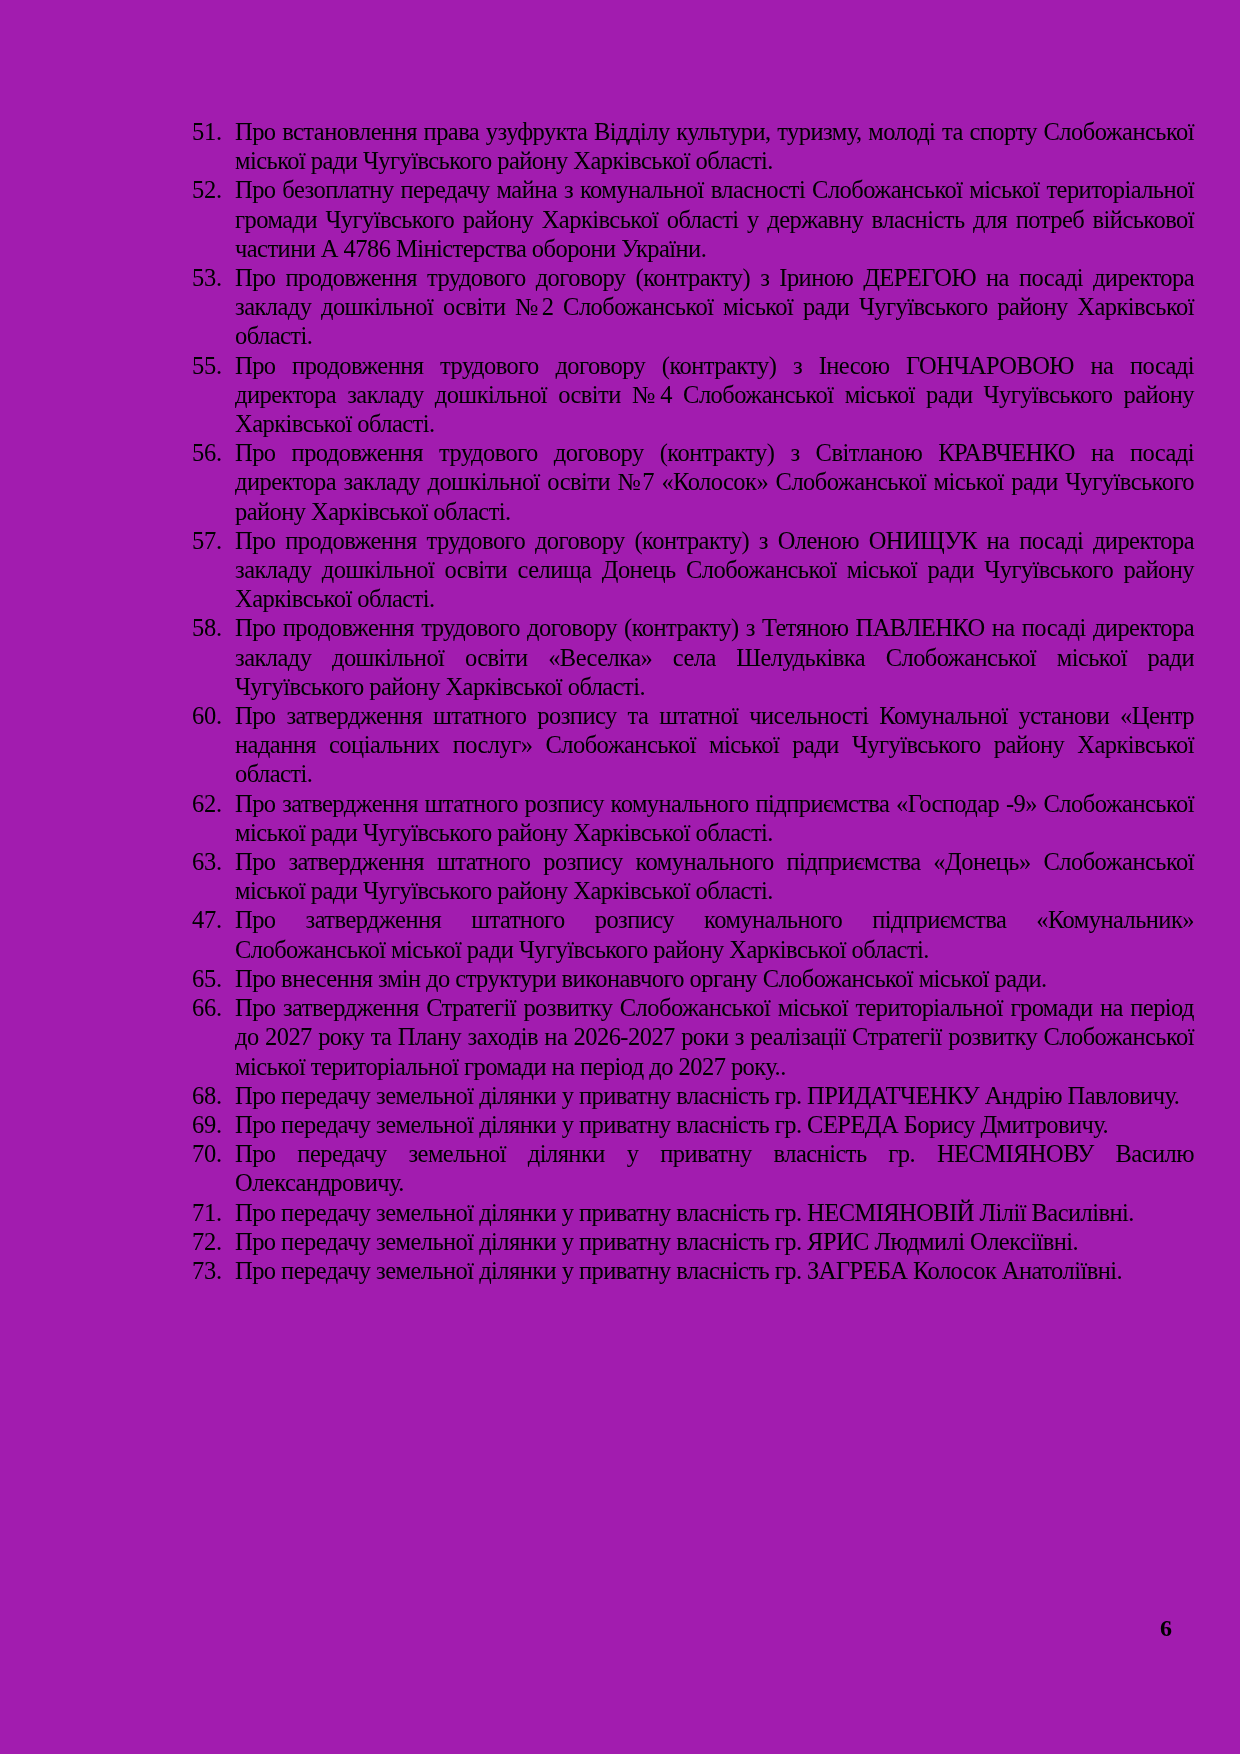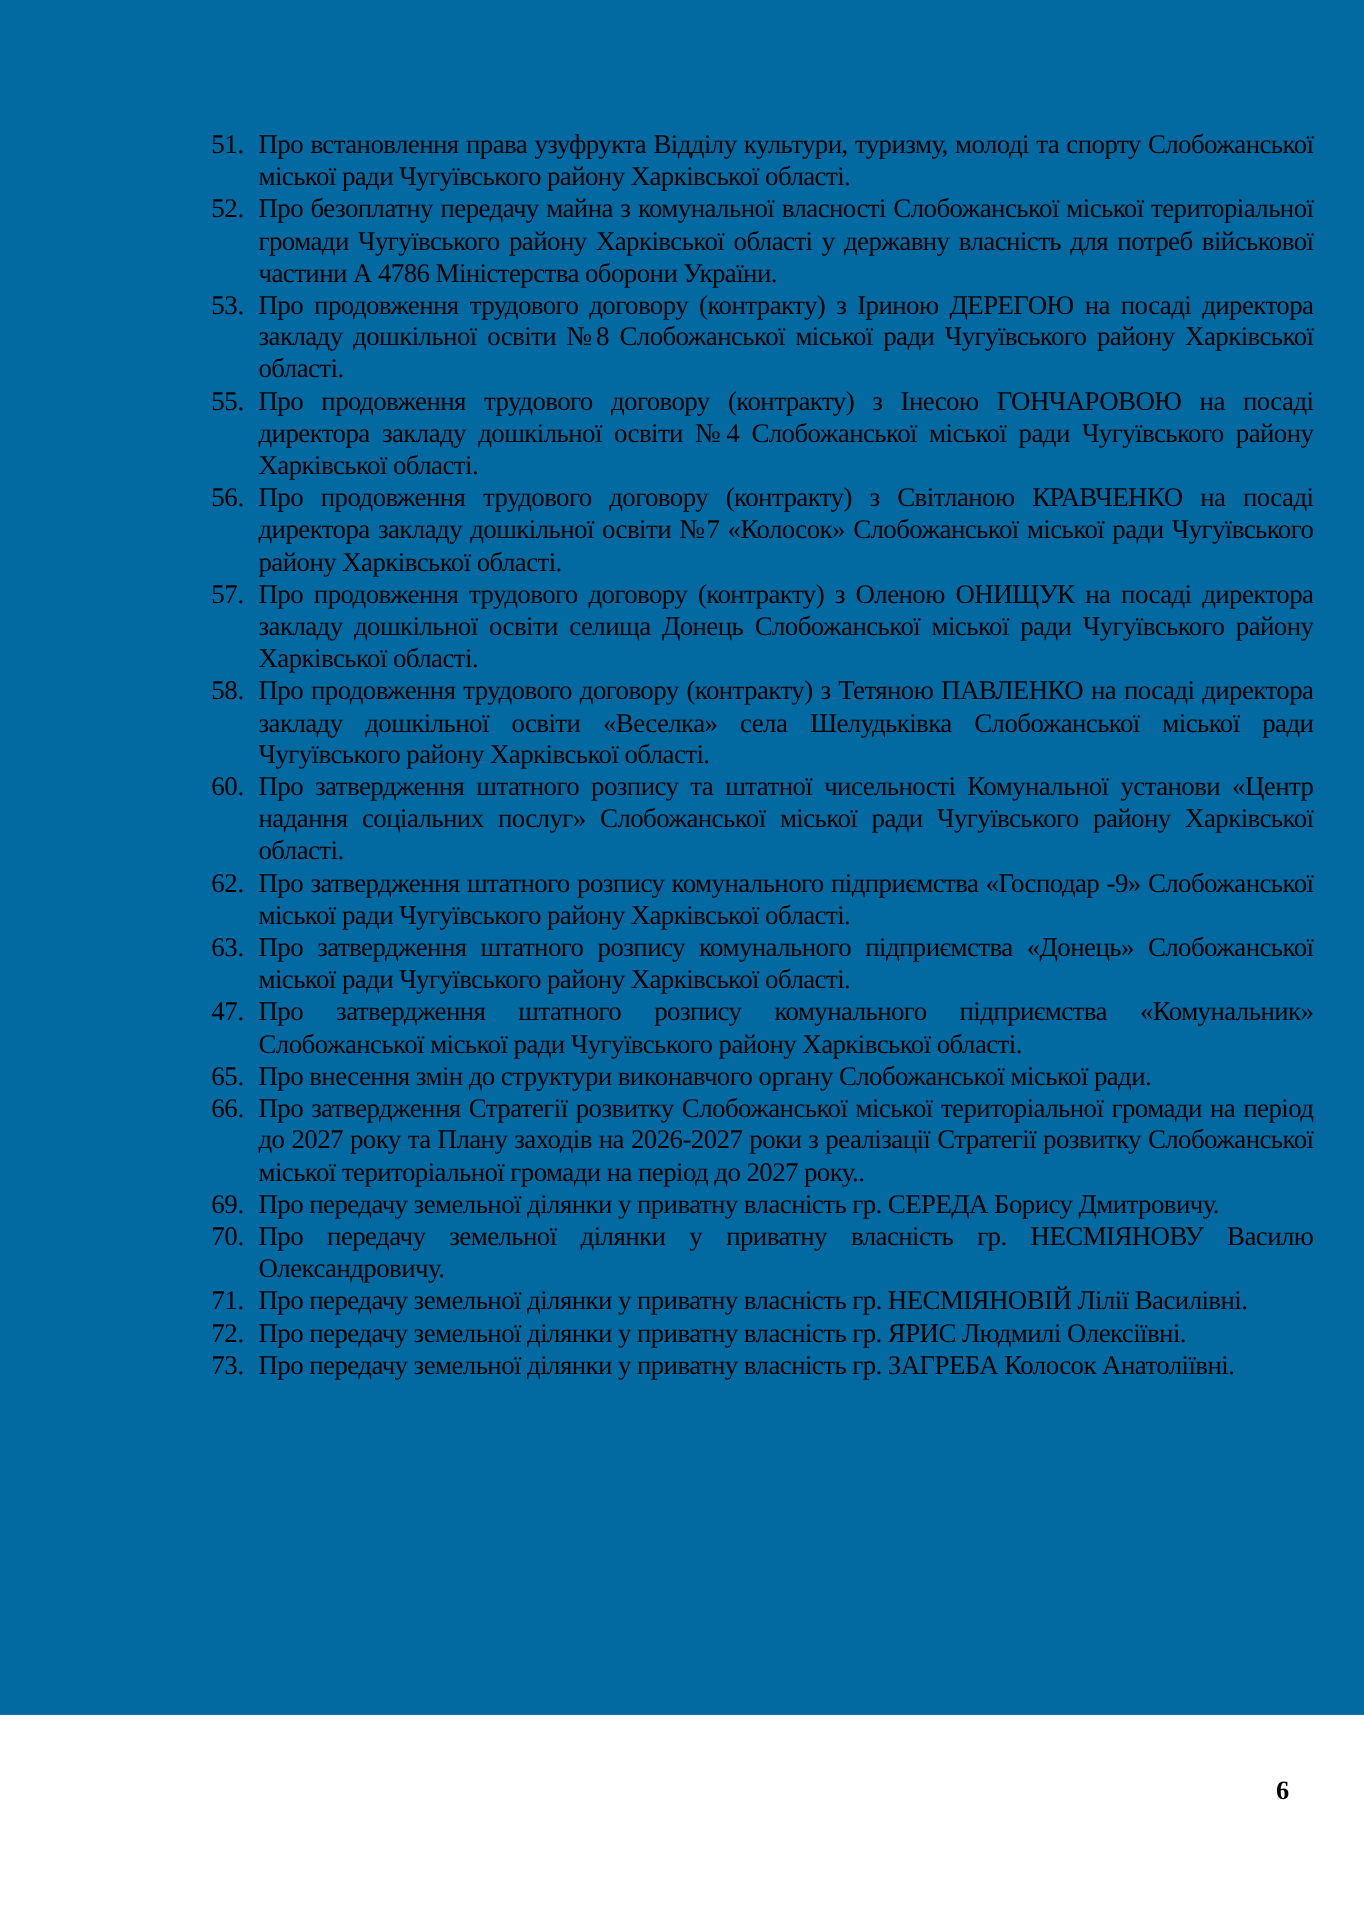--- a/index.html
+++ b/index.html
@@ -13,22 +13,22 @@
       position: relative;
       overflow: hidden;
       color: #000000;
       font-family: "Liberation Serif", "DejaVu Serif", serif;
     }
     .page {
       position: absolute;
       left: 0;
       top: 0;
       width: 1240px;
-      height: 1559px;
-      background: #0369a1;
+      height: 1754px;
+      background: #a21caf;
     }
     .agenda-list {
       position: absolute;
       left: 190px;
       top: 117px;
       width: 1004px;
       margin: 0;
       padding: 0;
       list-style: none;
     }
@@ -69,21 +69,21 @@
     <li class="agenda-item">
         <span class="num">51.</span>
         <span class="txt">Про  встановлення права узуфрукта Відділу культури, туризму, молоді та спорту Слобожанської міської ради Чугуївського району Харківської області.</span>
       </li>
     <li class="agenda-item">
         <span class="num">52.</span>
         <span class="txt">Про безоплатну передачу  майна з комунальної власності Слобожанської міської територіальної громади Чугуївського району Харківської області у державну власність для потреб військової частини А 4786  Міністерства оборони України.</span>
       </li>
     <li class="agenda-item">
         <span class="num">53.</span>
-        <span class="txt">Про продовження  трудового договору (контракту) з Іриною  ДЕРЕГОЮ  на посаді директора закладу дошкільної освіти №8 Слобожанської міської ради Чугуївського району Харківської області.</span>
+        <span class="txt">Про продовження  трудового договору (контракту) з Іриною  ДЕРЕГОЮ  на посаді директора закладу дошкільної освіти №2 Слобожанської міської ради Чугуївського району Харківської області.</span>
       </li>
     <li class="agenda-item">
         <span class="num">55.</span>
         <span class="txt">Про продовження  трудового договору (контракту)  з Інесою ГОНЧАРОВОЮ  на посаді директора закладу дошкільної освіти №4 Слобожанської міської ради Чугуївського району Харківської області.</span>
       </li>
     <li class="agenda-item">
         <span class="num">56.</span>
         <span class="txt">Про продовження трудового договору (контракту)  з Світланою КРАВЧЕНКО  на посаді директора закладу дошкільної освіти №7 «Колосок»  Слобожанської міської ради Чугуївського району Харківської області.</span>
       </li>
     <li class="agenda-item">
@@ -112,20 +112,24 @@
       </li>
     <li class="agenda-item">
         <span class="num">65.</span>
         <span class="txt">Про внесення змін до структури виконавчого органу  Слобожанської міської ради.</span>
       </li>
     <li class="agenda-item">
         <span class="num">66.</span>
         <span class="txt">Про затвердження Стратегії розвитку Слобожанської міської територіальної громади на період до 2027 року та Плану заходів на 2026-2027 роки з реалізації Стратегії розвитку Слобожанської міської територіальної громади на період до 2027 року..</span>
       </li>
     <li class="agenda-item">
+        <span class="num">68.</span>
+        <span class="txt">Про передачу земельної ділянки у приватну власність гр. ПРИДАТЧЕНКУ Андрію Павловичу.</span>
+      </li>
+    <li class="agenda-item">
         <span class="num">69.</span>
         <span class="txt">Про передачу земельної ділянки у приватну власність гр. СЕРЕДА Борису Дмитровичу.</span>
       </li>
     <li class="agenda-item">
         <span class="num">70.</span>
         <span class="txt">Про передачу земельної ділянки у приватну власність гр. НЕСМІЯНОВУ Василю Олександровичу.</span>
       </li>
     <li class="agenda-item">
         <span class="num">71.</span>
         <span class="txt">Про передачу земельної ділянки у приватну власність гр. НЕСМІЯНОВІЙ Лілії Василівні.</span>

